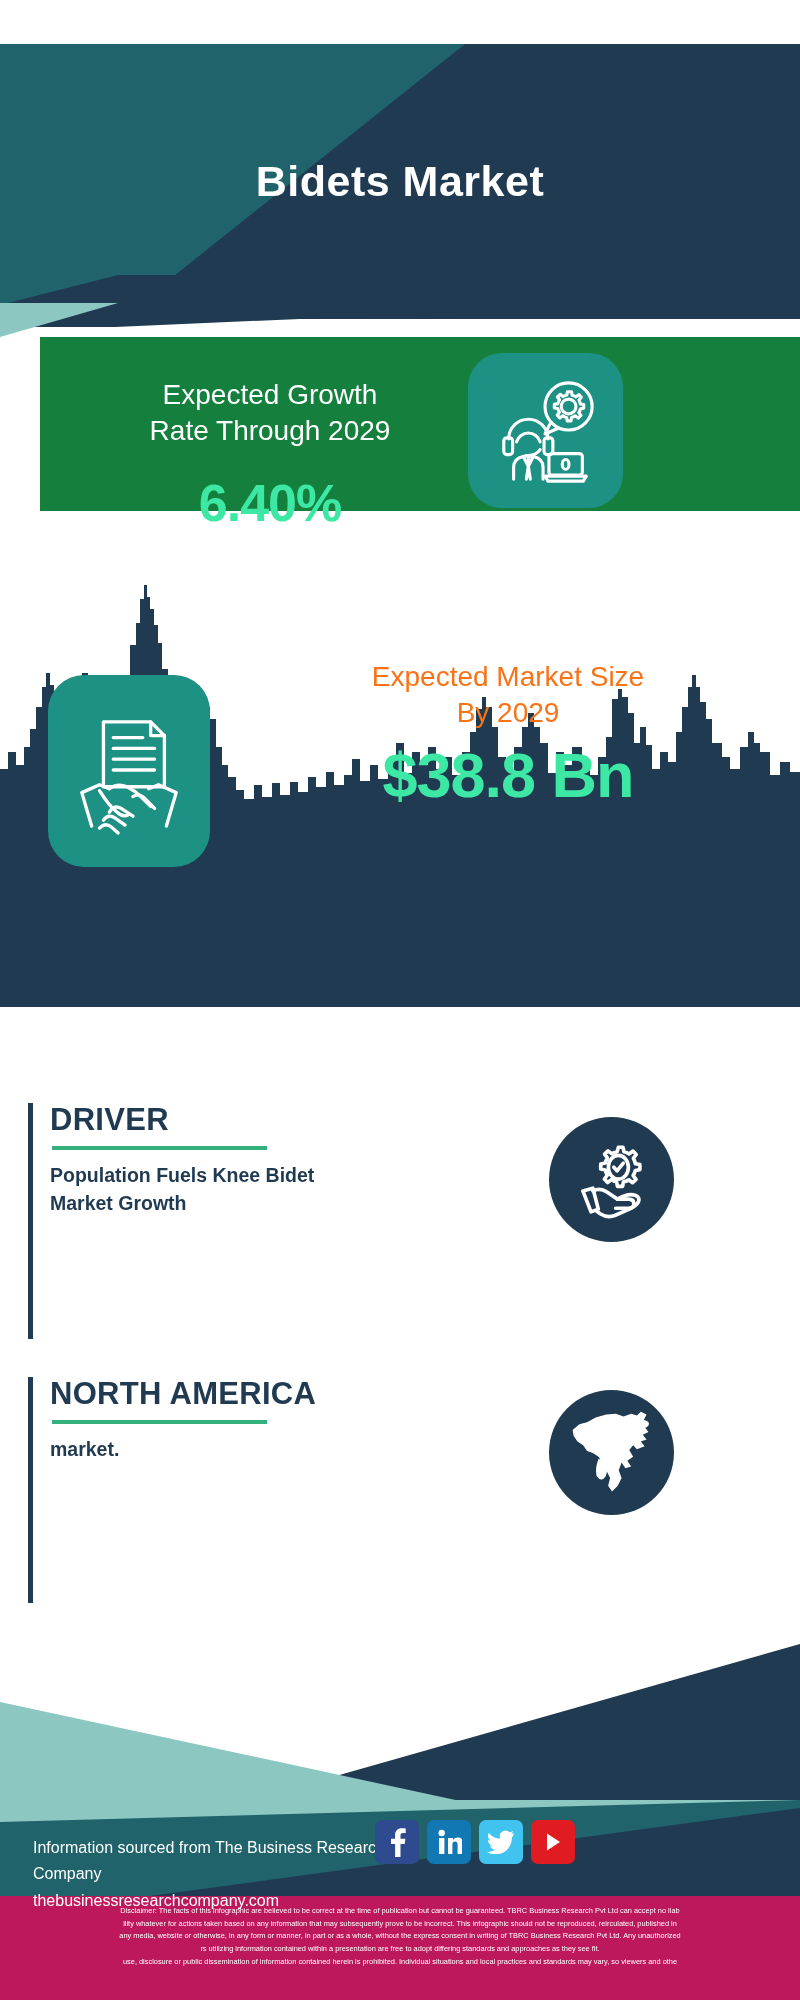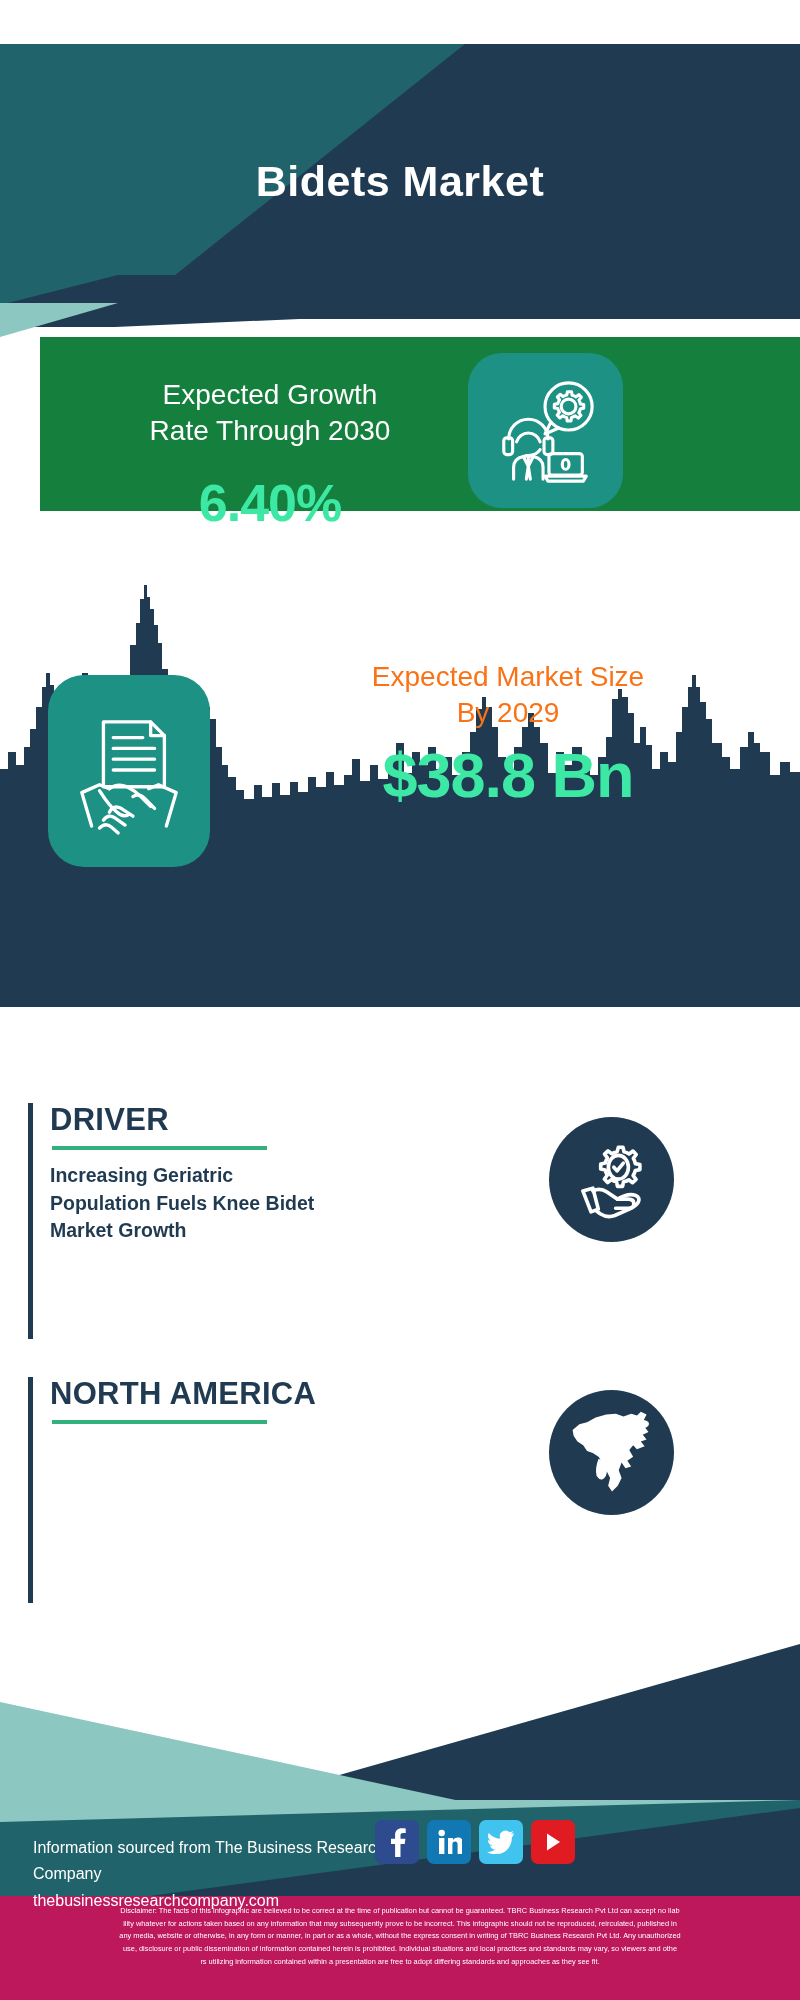--- a/index.html
+++ b/index.html
@@ -167,21 +167,21 @@
   </div>
   <div class="hdr-band">
     <div class="dark"></div>
     <div class="teal"></div>
     <div class="lightteal"></div>
   </div>
 
   <div class="stat1">
     <div class="stat1-text">
       <div class="stat1-label">Expected Growth</div>
-      <div class="stat1-label">Rate Through 2030</div>
+      <div class="stat1-label">Rate Through 2029</div>
     </div>
     <div class="stat1-value">6.40%</div>
 
     <div class="icon-tile tile1">
       <svg width="108" height="108" viewBox="0 0 110 110" fill="none" stroke="#ffffff" stroke-width="3.2" stroke-linecap="round" stroke-linejoin="round">
 
         <circle cx="78" cy="30" r="24"></circle>
         <path d="M60 46 L54 58 L68 52"></path>
         <g transform="translate(78,30)">
           <circle r="7.5"></circle>
@@ -266,21 +266,20 @@
   </div>
 
   <div class="mid">
 
     <div class="card" style="left:24px; top:96px; width:470px; height:240px;">
       <div class="bar" style="height:236px;"></div>
       <div class="card-body">
         <div class="card-title">DRIVER</div>
         <div class="card-rule"></div>
         <div class="card-text">
-          <div>Increasing Geriatric</div>
           <div>Population Fuels Knee Bidet</div>
           <div>Market Growth</div>
         </div>
       </div>
     </div>
 
     <div class="circle-icon" style="left:545px; top:110px;">
       <svg width="82" height="82" viewBox="0 0 90 90" fill="none" stroke="#ffffff" stroke-width="4" stroke-linecap="round" stroke-linejoin="round">
         <g transform="translate(52,31)">
           <path d="M0,-22 L5,-22 L6.2,-17 A17 17 0 0 1 11.8,-14.6 L16,-17.8 L19.6,-14 L16.4,-9.8
@@ -298,20 +297,21 @@
         <path d="M51 66 q12 -7 20 -4 q5 2 3 7 q-2 4 -10 8 l-16 7 q-8 3 -16 -2 l-4 -3"></path>
       </svg>
     </div>
 
     <div class="card" style="left:24px; top:370px; width:470px; height:230px;">
       <div class="bar" style="height:226px;"></div>
       <div class="card-body">
         <div class="card-title">NORTH AMERICA</div>
         <div class="card-rule"></div>
         <div class="card-text">
+          <div>market.</div>
         </div>
       </div>
     </div>
 
     <div class="circle-icon" style="left:545px; top:383px;">
       <svg width="96" height="100" viewBox="0 0 100 104">
         <path fill="#ffffff" d="M9 28 L16 22 L24 20 L33 15 L44 12 L54 11 L62 14 L70 11 L76 13
           L80 9 L86 12 L83 18 L88 20 L84 25 L88 30 L82 33 L86 38 L80 40 L84 45 L76 48 L72 44
           L68 49 L72 56 L66 60 L70 66 L64 68 L60 62 L57 70 L60 78 L56 86 L50 92 L46 86 L48 78
           L44 70 L40 62 L36 56 L30 52 L24 50 L20 44 L14 40 L10 34 Z
@@ -359,17 +359,17 @@
       <svg width="24" height="24" viewBox="0 0 24 24">
           <path fill="#ffffff" d="M6 3.5 L19 12 L6 20.5 Z"></path>
         </svg>
     </div>
   </div>
 
   <div class="disclaimer">
     <span class="line">Disclaimer: The facts of this infographic are believed to be correct at the time of publication but cannot be guaranteed. TBRC Business Research Pvt Ltd can accept no liab</span>
     <span class="line">ility whatever for actions taken based on any information that may subsequently prove to be incorrect. This infographic should not be reproduced, reirculated, published in</span>
     <span class="line">any media, website or otherwise, in any form or manner, in part or as a whole, without the express consent in writing of TBRC Business Research Pvt Ltd. Any unauthorized</span>
+    <span class="line">rs utilizing information contained within a presentation are free to adopt differing standards and approaches as they see fit.</span>
     <span class="line">use, disclosure or public dissemination of information contained herein is prohibited. Individual situations and local practices and standards may vary, so viewers and othe</span>
-    <span class="line">rs utilizing information contained within a presentation are free to adopt differing standards and approaches as they see fit.</span>
   </div>
 
 </div>
 
 </body></html>

